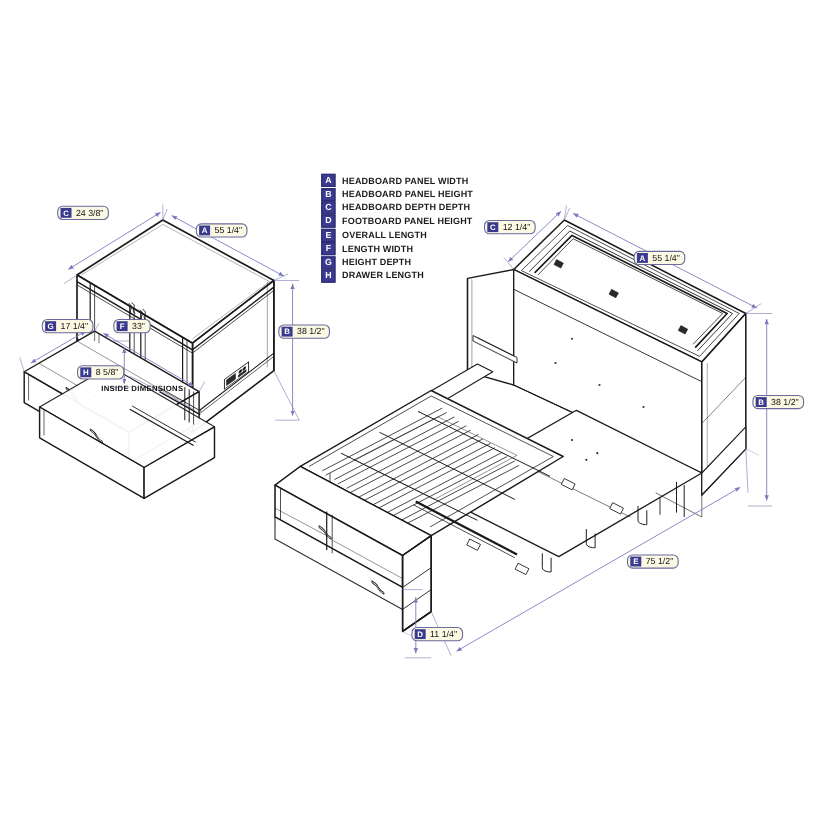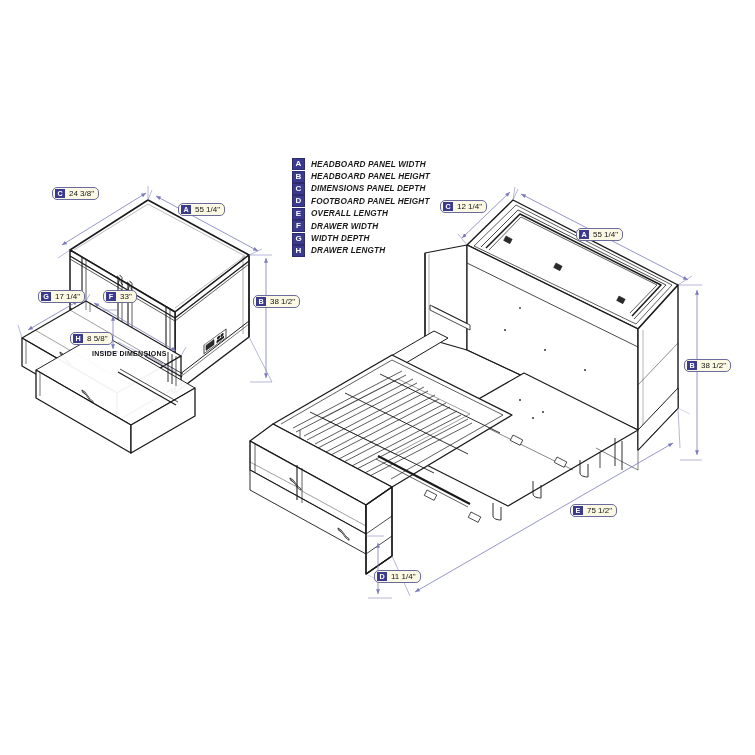--- a/index.html
+++ b/index.html
@@ -46,21 +46,20 @@
     border: 0.5px solid #2c2c6e;
   }
   .legend-text {
     margin-left: 6px;
     font-size: 8.2px;
     font-weight: bold;
     letter-spacing: 0.15px;
     color: #1a1a1a;
     white-space: nowrap;
     font-family: "Liberation Sans", sans-serif;
-    font-style: italic;
   }
   
   .dim {
     position: absolute;
     background: #fbf8e3;
     border: 1px solid #6a6a9e;
     border-radius: 5px;
     height: 13px;
     display: flex;
     align-items: center;
@@ -394,37 +393,37 @@
   <div class="legend-row">
     <span class="legend-badge">A</span>
     <span class="legend-text">HEADBOARD PANEL WIDTH</span>
   </div>
   <div class="legend-row">
     <span class="legend-badge">B</span>
     <span class="legend-text">HEADBOARD PANEL HEIGHT</span>
   </div>
   <div class="legend-row">
     <span class="legend-badge">C</span>
-    <span class="legend-text">DIMENSIONS PANEL DEPTH</span>
+    <span class="legend-text">HEADBOARD DEPTH DEPTH</span>
   </div>
   <div class="legend-row">
     <span class="legend-badge">D</span>
     <span class="legend-text">FOOTBOARD PANEL HEIGHT</span>
   </div>
   <div class="legend-row">
     <span class="legend-badge">E</span>
     <span class="legend-text">OVERALL LENGTH</span>
   </div>
   <div class="legend-row">
     <span class="legend-badge">F</span>
-    <span class="legend-text">DRAWER WIDTH</span>
+    <span class="legend-text">LENGTH WIDTH</span>
   </div>
   <div class="legend-row">
     <span class="legend-badge">G</span>
-    <span class="legend-text">WIDTH DEPTH</span>
+    <span class="legend-text">HEIGHT DEPTH</span>
   </div>
   <div class="legend-row">
     <span class="legend-badge">H</span>
     <span class="legend-text">DRAWER LENGTH</span>
   </div>
 </div>
 
 <div class="dim" style="left:52px; top:187px;">
   <span class="b">C</span>
   <span class="v">24 3/8"</span>

